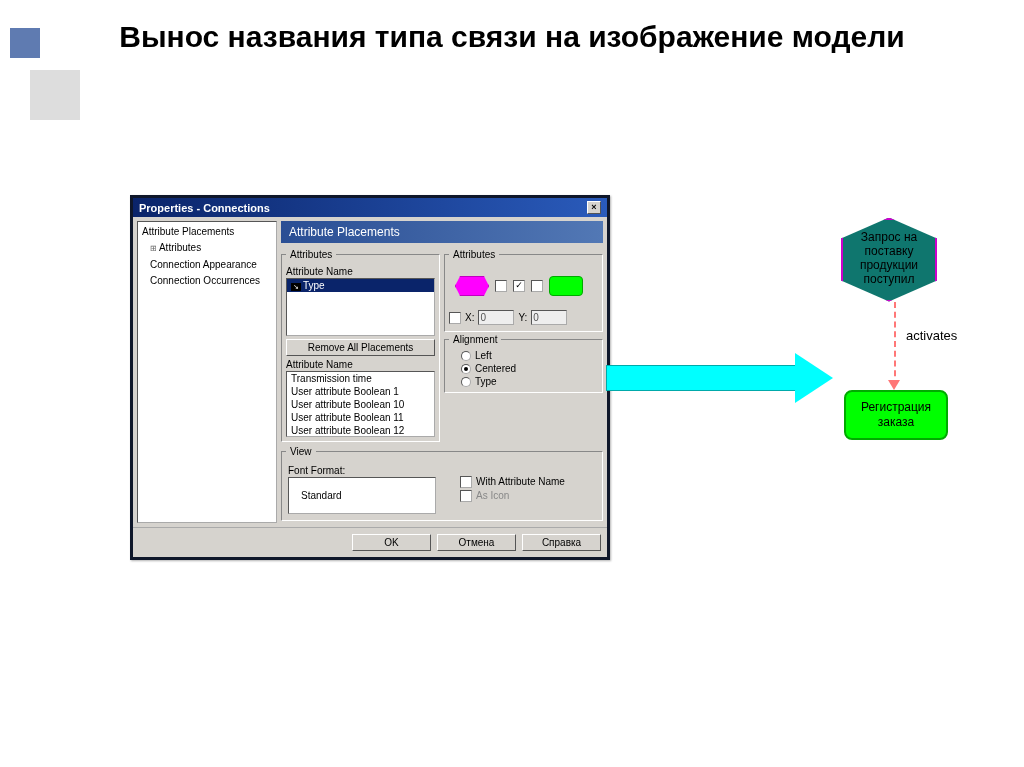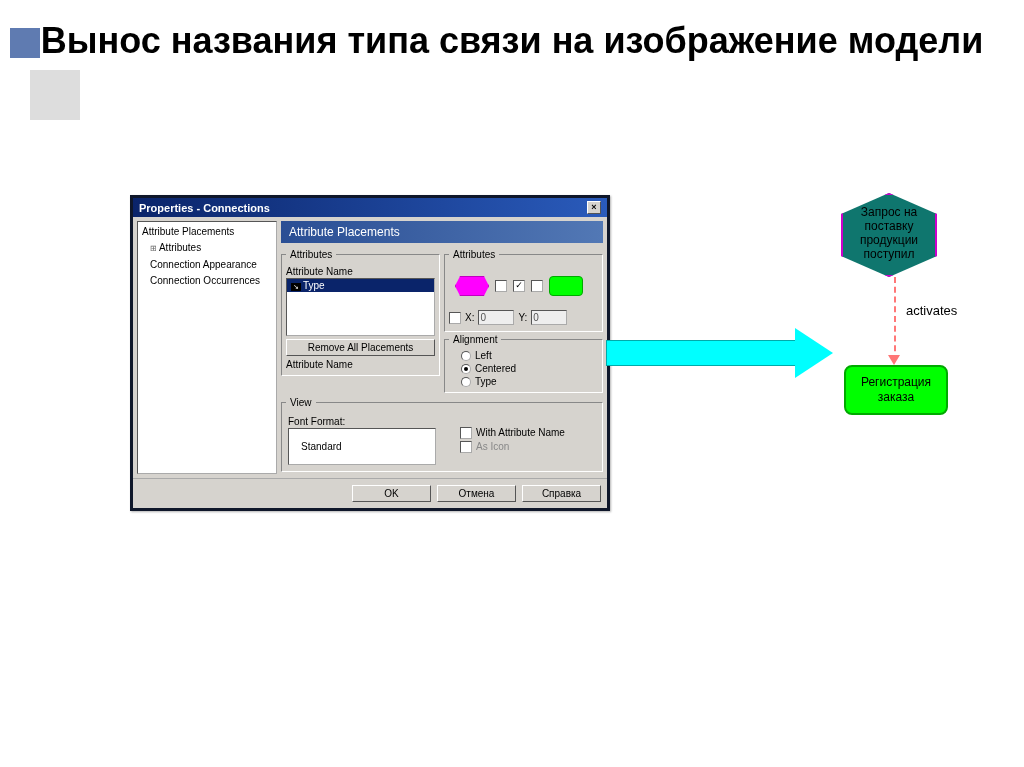--- a/index.html
+++ b/index.html
@@ -7,21 +7,21 @@
     margin: 0;
     font-family: Arial, sans-serif;
     background: #fff;
     width: 1024px;
     height: 767px;
     position: relative;
   }
   .slide-title {
     text-align: center;
     font-weight: bold;
-    font-size: 36px;
+    font-size: 30px;
     padding: 20px 40px 10px;
   }
   .deco1 {
     position: absolute;
     top: 28px; left: 10px;
     width: 30px; height: 30px;
     background: #5f7bb1;
   }
   .deco2 {
     position: absolute;
@@ -359,20 +359,27 @@
         <div class="row-flex">
           <div class="col">
             <fieldset>
               <legend>Attributes</legend>
               <div class="label">Attribute Name</div>
               <div class="listbox">
                 <div class="item selected"><span class="indicator">↘</span><span>Type</span></div>
               </div>
               <div class="btn wide">Remove All Placements</div>
               <div class="label">Attribute Name</div>
+              <div class="listbox tall">
+                <div class="item">Transmission time</div>
+                <div class="item">User attribute Boolean 1</div>
+                <div class="item">User attribute Boolean 10</div>
+                <div class="item">User attribute Boolean 11</div>
+                <div class="item">User attribute Boolean 12</div>
+              </div>
             </fieldset>
           </div>
           <div class="col">
             <fieldset>
               <legend>Attributes</legend>
               <div class="placement-shapes">
                 <div class="hex-shape"></div>
                 <span class="chk"></span>
                 <span class="chk checked"></span>
                 <span class="chk"></span>

